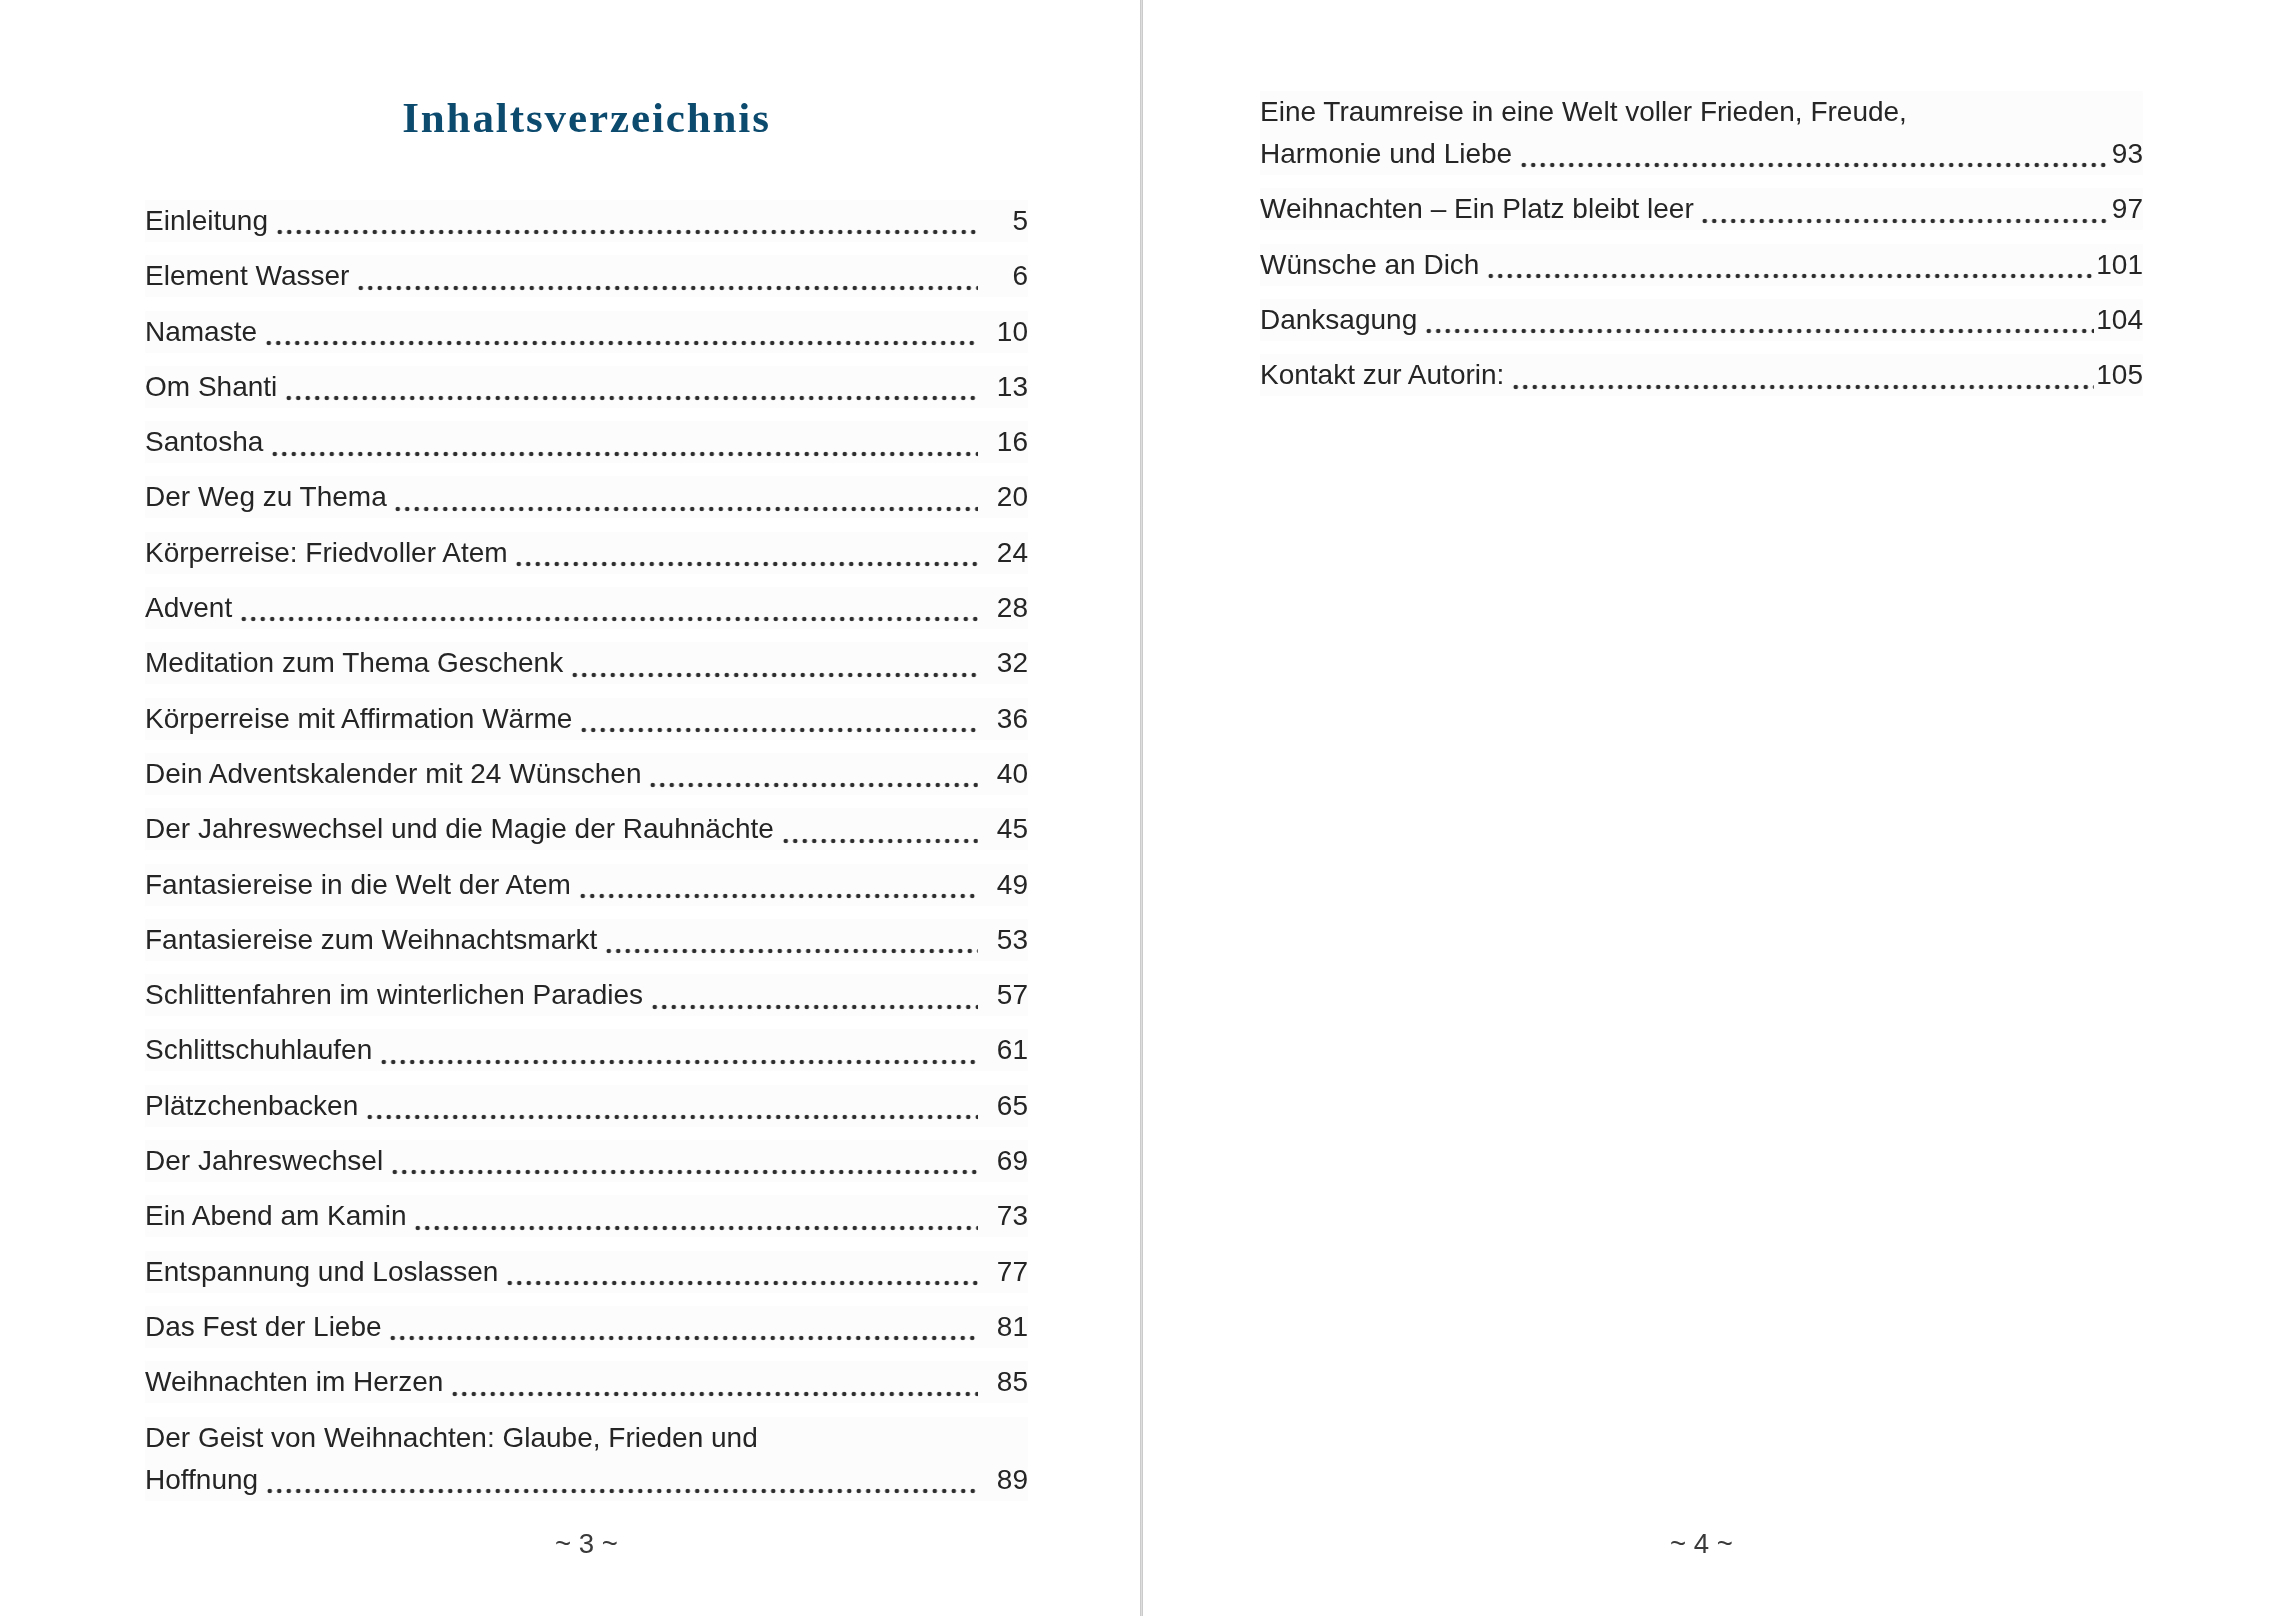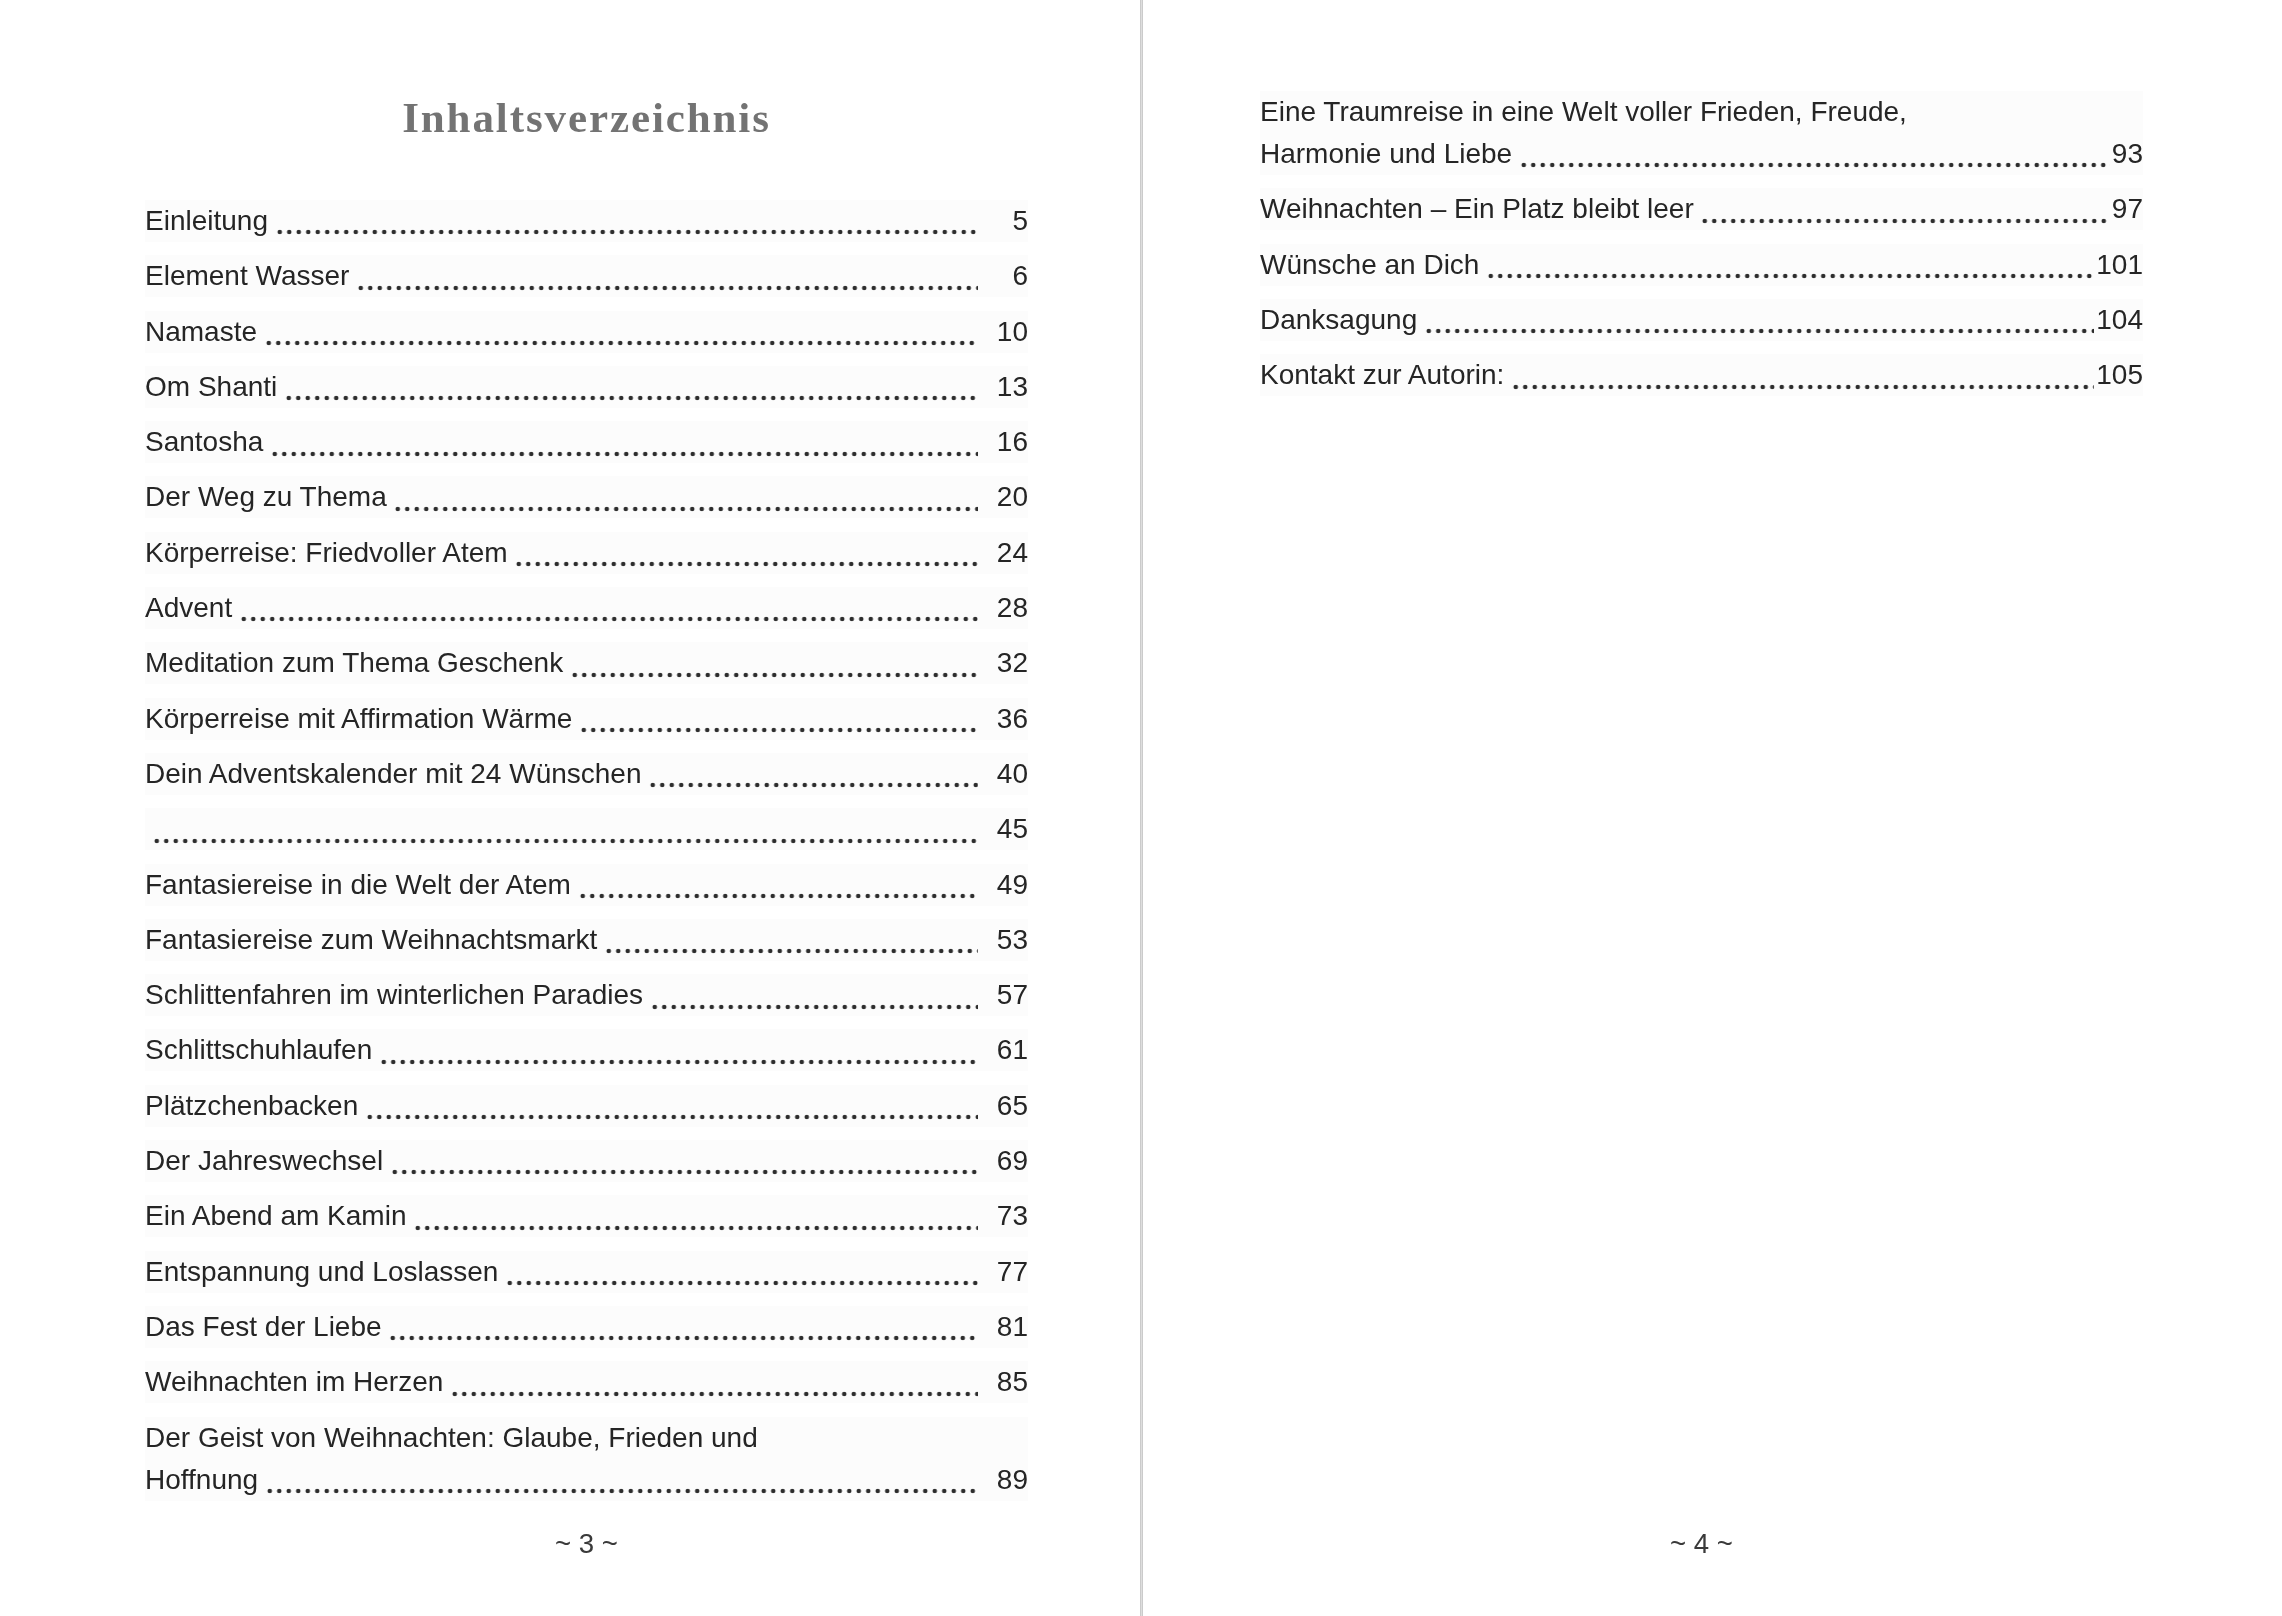--- a/index.html
+++ b/index.html
@@ -27,21 +27,21 @@
   .toc-title {
     position: absolute;
     top: 91px;
     left: 0;
     width: 100%;
     text-align: center;
     font-family: "Liberation Serif", serif;
     font-weight: 700;
     font-size: 43px;
     letter-spacing: 1.9px;
-    color: #737373;
+    color: #0c4a6e;
     line-height: 53px;
   }
 
   .entries { position: absolute; left: 0; width: 100%; }
   .page-left  .entries { top: 200px; }
   .page-right .entries { top: 91px; }
 
   .entry { margin-bottom: 13.3px; }
   .row {
     display: flex;
@@ -157,20 +157,21 @@
         </div>
         <div class="entry">
           <div class="row">
             <span class="lbl">Dein Adventskalender mit 24 Wünschen</span>
             <span class="leader"></span>
             <span class="num">40</span>
           </div>
         </div>
         <div class="entry">
           <div class="row">
+            <span class="lbl">Der Jahreswechsel und die Magie der Rauhnächte</span>
             <span class="leader"></span>
             <span class="num">45</span>
           </div>
         </div>
         <div class="entry">
           <div class="row">
             <span class="lbl">Fantasiereise in die Welt der Atem</span>
             <span class="leader"></span>
             <span class="num">49</span>
           </div>

